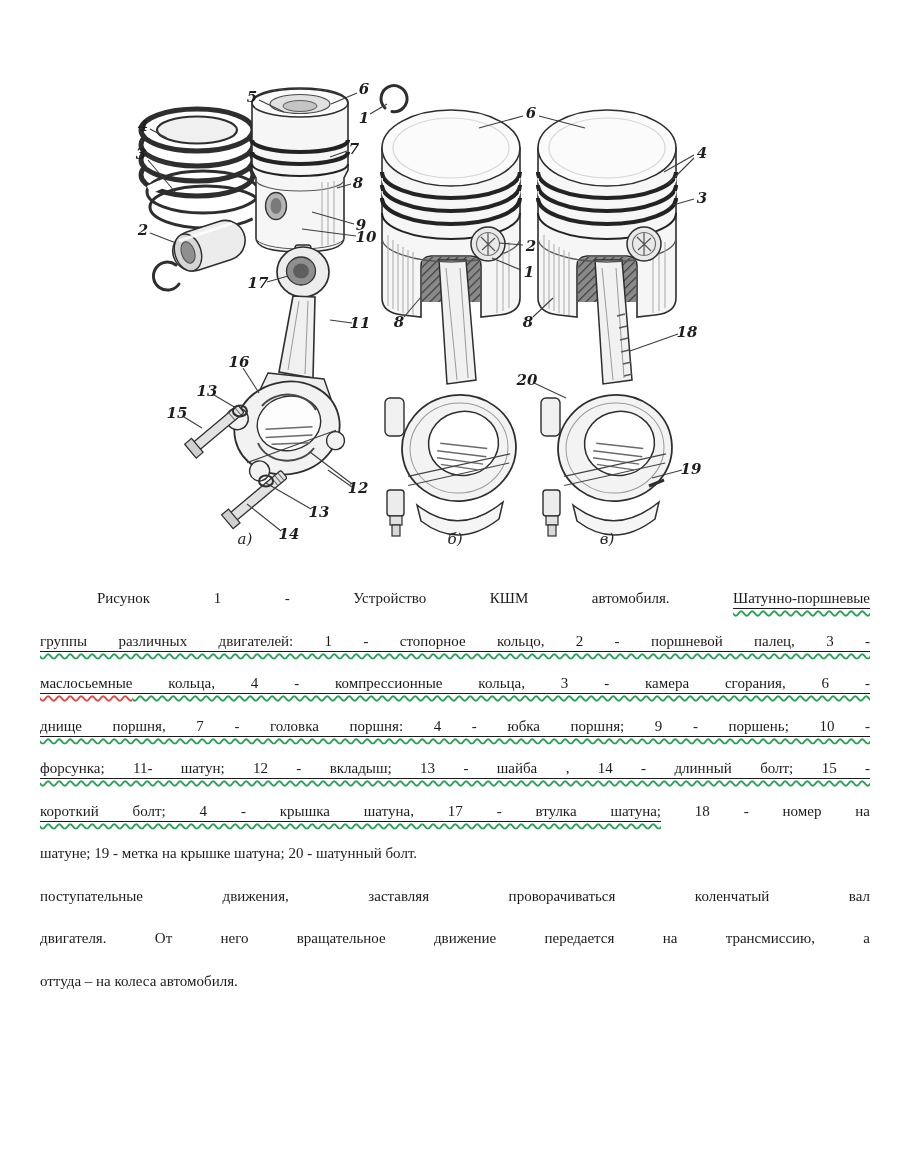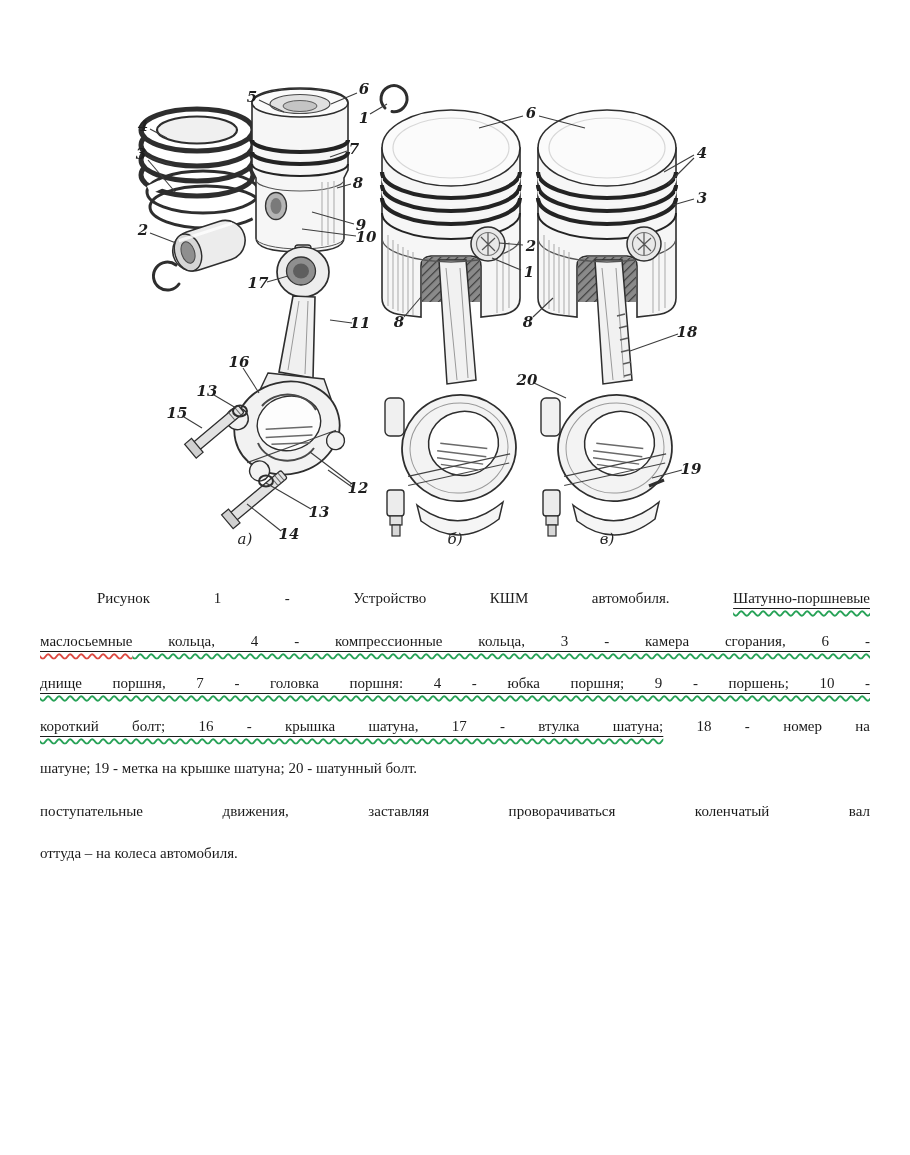--- a/index.html
+++ b/index.html
@@ -294,22 +294,25 @@
   <g>
     <text class="glabel" x="245" y="544">а)</text>
     <text class="glabel" x="455" y="544">б)</text>
     <text class="glabel" x="607" y="544">в)</text>
   </g>
 </svg>
 </div>
 
 <div class="textcol">
   <div class="tline indent"><span>Рисунок 1 - Устройство КШМ автомобиля. </span><span class="u"><span class="wg">Шатунно-поршневые</span></span></div>
+  <div class="tline"><span class="u"><span class="wg">группы различных двигателей: 1 - стопорное кольцо, 2 - поршневой палец, 3 -</span></span></div>
   <div class="tline"><span class="u"><span class="wr">маслосьемные</span></span><span class="u"><span class="wg"> кольца, 4 - компрессионные кольца, 3 - камера сгорания, 6 -</span></span></div>
   <div class="tline"><span class="u"><span class="wg">днище поршня, 7 - головка поршня: 4 - юбка поршня; 9 - поршень; 10 -</span></span></div>
-  <div class="tline"><span class="u"><span class="wg">короткий болт; 16 - крышка шатуна, 17 - втулка шатуна;</span></span><span> 18 - номер на</span></div>
+  <div class="tline"><span class="u"><span class="wg">форсунка; 11- шатун; 12 - вкладыш; 13 - шайба , 14 - длинный болт; 15 -</span></span></div>
+  <div class="tline"><span class="u"><span class="wg">короткий болт; 4 - крышка шатуна, 17 - втулка шатуна;</span></span><span> 18 - номер на</span></div>
   <div class="tline last"><span>шатуне; 19 - метка на крышке шатуна; 20 - шатунный болт.</span></div>
 </div>
 
 <div class="textcol">
   <div class="tline"><span>поступательные движения, заставляя проворачиваться коленчатый вал</span></div>
+  <div class="tline"><span>двигателя. От него вращательное движение передается на трансмиссию, а</span></div>
   <div class="tline last"><span>оттуда – на колеса автомобиля.</span></div>
 </div>
 
 </body></html>

